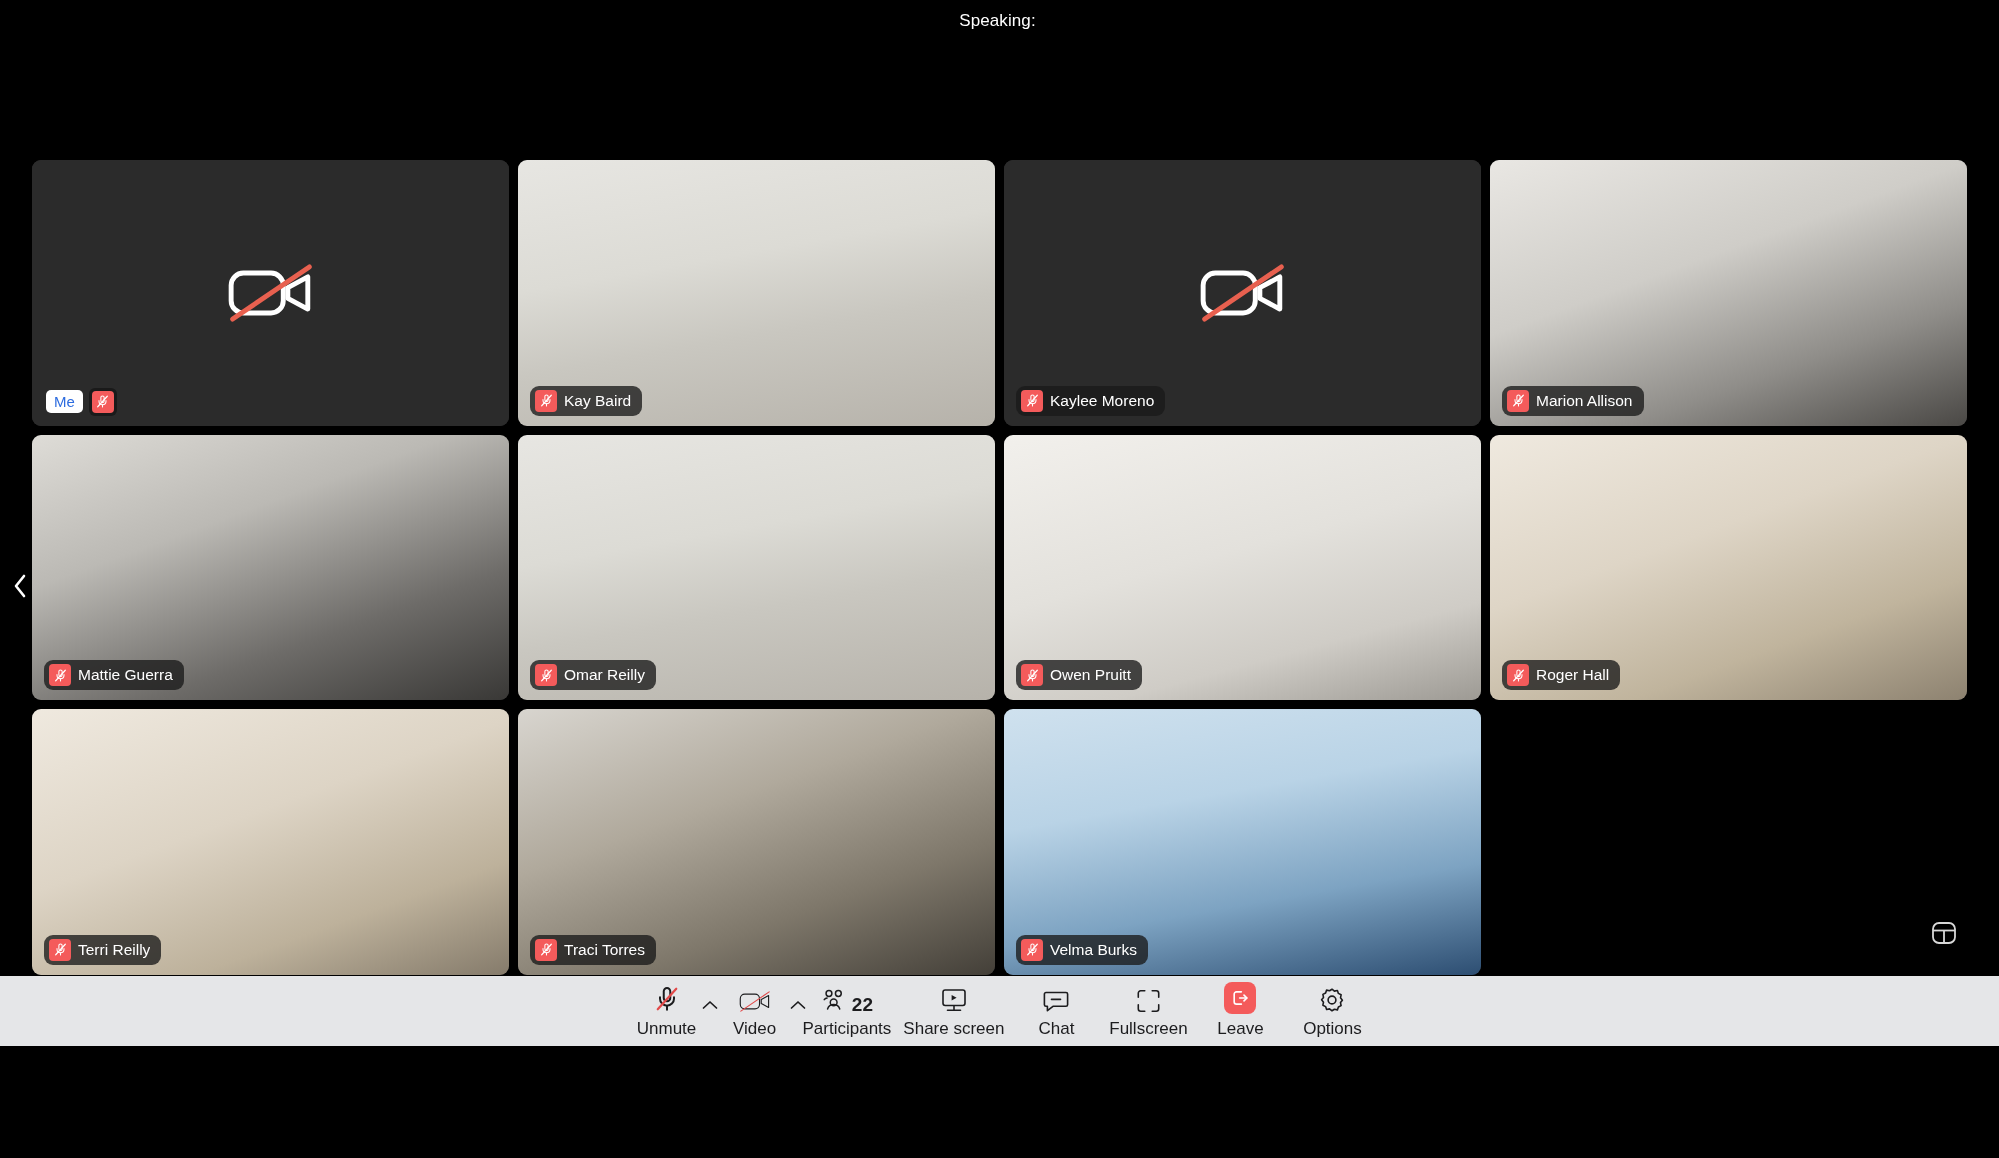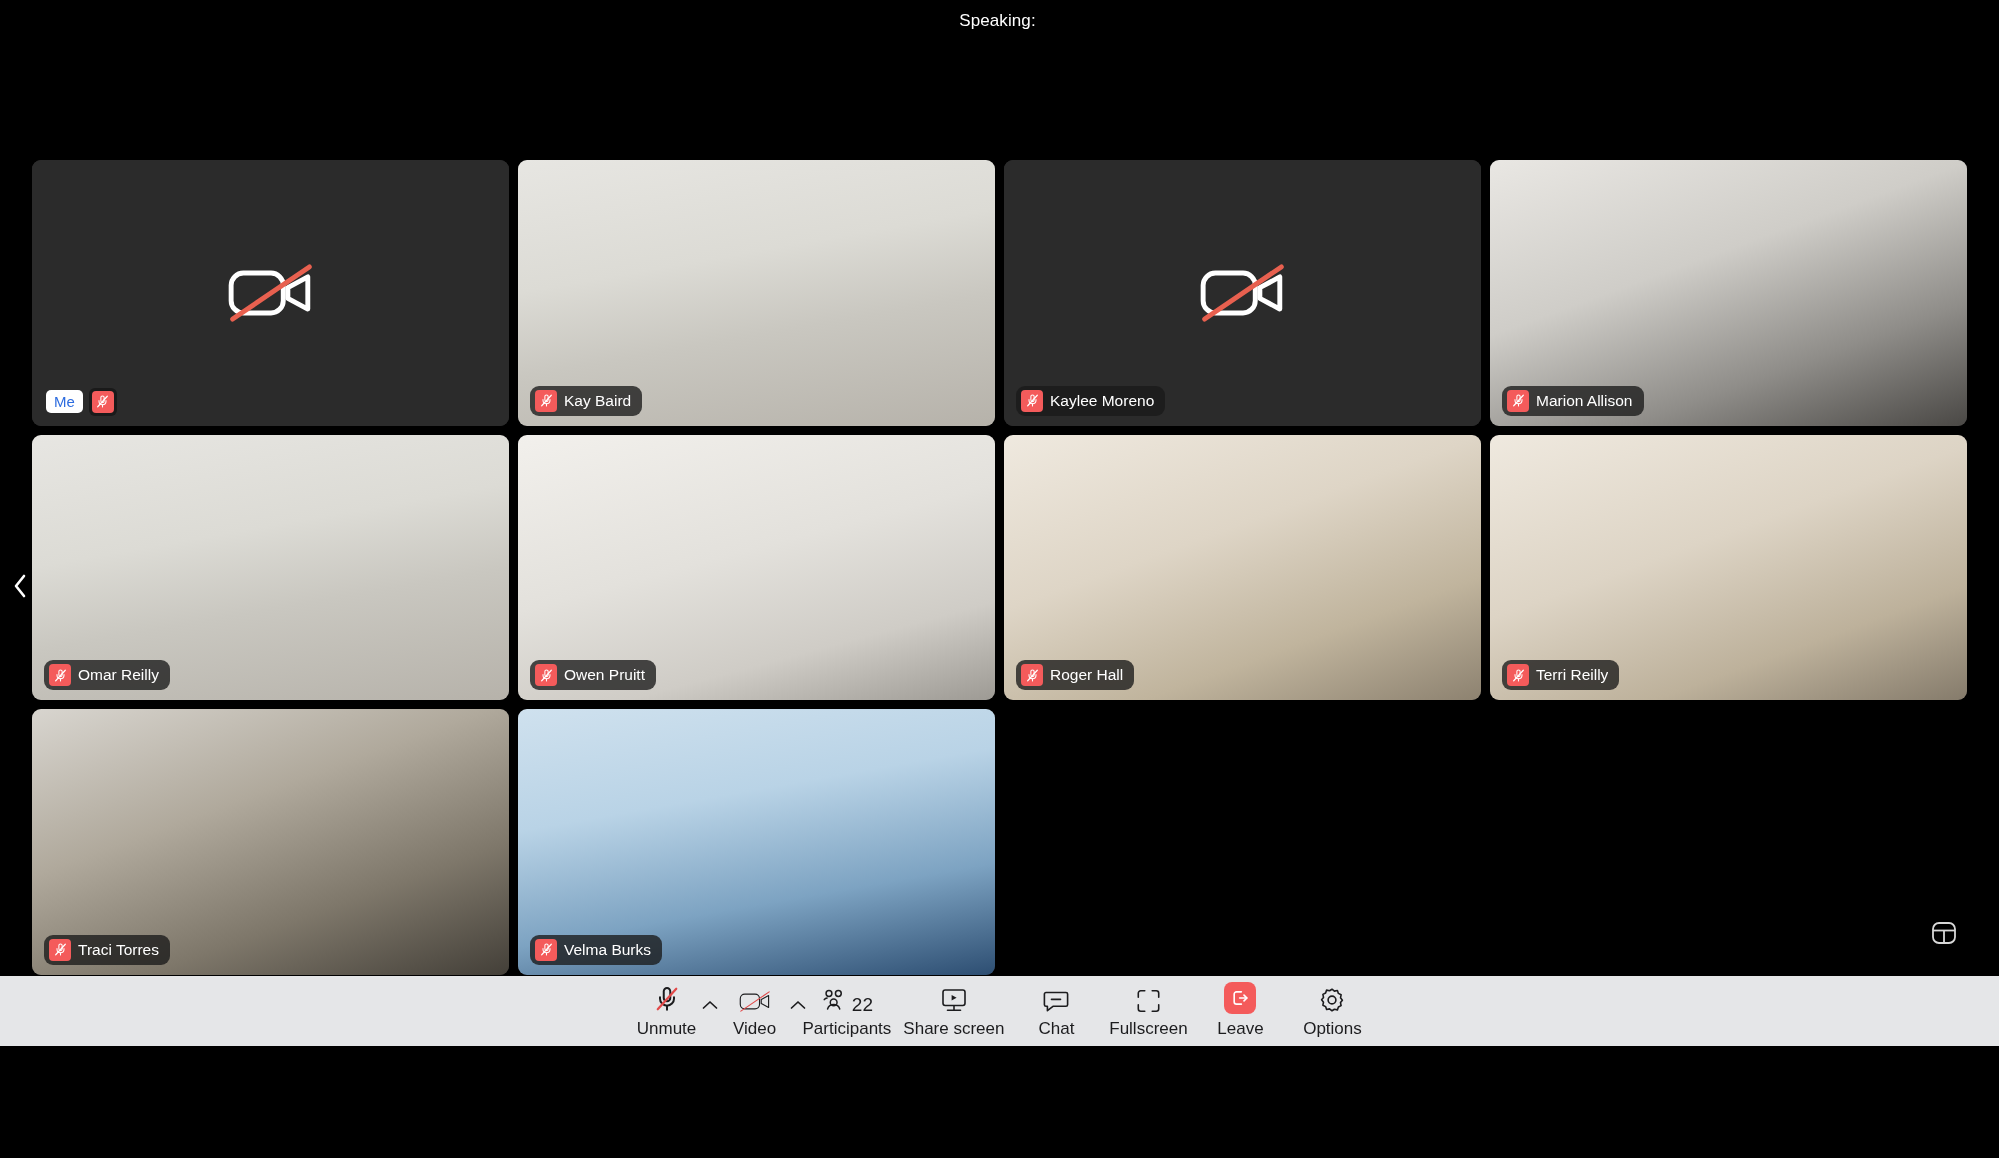--- a/index.html
+++ b/index.html
@@ -176,20 +176,21 @@
     padding: 4px 6px 2px;
     cursor: pointer;
     user-select: none;
   }
   .tb-icon {
     height: 28px;
     display: flex;
     align-items: flex-end;
     justify-content: space-between;
     position: relative;
+    font-weight: bold;
   }
   .tb-label {
     margin-top: 5px;
     font-size: 17px;
     color: #1c1c1e;
     white-space: nowrap;
   }
   .tb-caret {
     width: 26px;
     height: 62px;
@@ -288,20 +289,34 @@
               <path d="M12 3.2a2.6 2.6 0 0 1 2.6 2.6v5.4a2.6 2.6 0 0 1-5.2 0V5.8A2.6 2.6 0 0 1 12 3.2z" fill="none" stroke="#ffffff" stroke-width="1.7"></path>
               <path d="M6.4 10.6v1.1a5.6 5.6 0 0 0 11.2 0v-1.1" fill="none" stroke="#ffffff" stroke-width="1.7" stroke-linecap="round"></path>
               <line x1="12" y1="17.3" x2="12" y2="20.6" stroke="#ffffff" stroke-width="1.7" stroke-linecap="round"></line>
               <line x1="4.3" y1="20.4" x2="19.7" y2="3.6" stroke="#ffffff" stroke-width="1.9" stroke-linecap="round"></line>
             </svg>
           </span>
           <span class="nm">Marion Allison</span>
         </div>
       </div>
       <div class="tile">
+        <div class="video-surface" style="background: linear-gradient(160deg, rgb(222, 220, 215) 0%, rgb(187, 185, 180) 35%, rgb(110, 108, 105) 70%, rgb(57, 56, 54) 100%);"></div>
+        <div class="name-badge">
+          <span class="mic-off-chip">
+            <svg width="15" height="15" viewBox="0 0 24 24">
+              <path d="M12 3.2a2.6 2.6 0 0 1 2.6 2.6v5.4a2.6 2.6 0 0 1-5.2 0V5.8A2.6 2.6 0 0 1 12 3.2z" fill="none" stroke="#ffffff" stroke-width="1.7"></path>
+              <path d="M6.4 10.6v1.1a5.6 5.6 0 0 0 11.2 0v-1.1" fill="none" stroke="#ffffff" stroke-width="1.7" stroke-linecap="round"></path>
+              <line x1="12" y1="17.3" x2="12" y2="20.6" stroke="#ffffff" stroke-width="1.7" stroke-linecap="round"></line>
+              <line x1="4.3" y1="20.4" x2="19.7" y2="3.6" stroke="#ffffff" stroke-width="1.9" stroke-linecap="round"></line>
+            </svg>
+          </span>
+          <span class="nm">Mattie Guerra</span>
+        </div>
+      </div>
+      <div class="tile">
         <div class="video-surface" style="background: linear-gradient(170deg, rgb(231, 230, 226) 0%, rgb(220, 219, 213) 38%, rgb(201, 199, 192) 62%, rgb(182, 178, 170) 100%);"></div>
         <div class="name-badge">
           <span class="mic-off-chip">
             <svg width="15" height="15" viewBox="0 0 24 24">
               <path d="M12 3.2a2.6 2.6 0 0 1 2.6 2.6v5.4a2.6 2.6 0 0 1-5.2 0V5.8A2.6 2.6 0 0 1 12 3.2z" fill="none" stroke="#ffffff" stroke-width="1.7"></path>
               <path d="M6.4 10.6v1.1a5.6 5.6 0 0 0 11.2 0v-1.1" fill="none" stroke="#ffffff" stroke-width="1.7" stroke-linecap="round"></path>
               <line x1="12" y1="17.3" x2="12" y2="20.6" stroke="#ffffff" stroke-width="1.7" stroke-linecap="round"></line>
               <line x1="4.3" y1="20.4" x2="19.7" y2="3.6" stroke="#ffffff" stroke-width="1.9" stroke-linecap="round"></line>
             </svg>
           </span>

